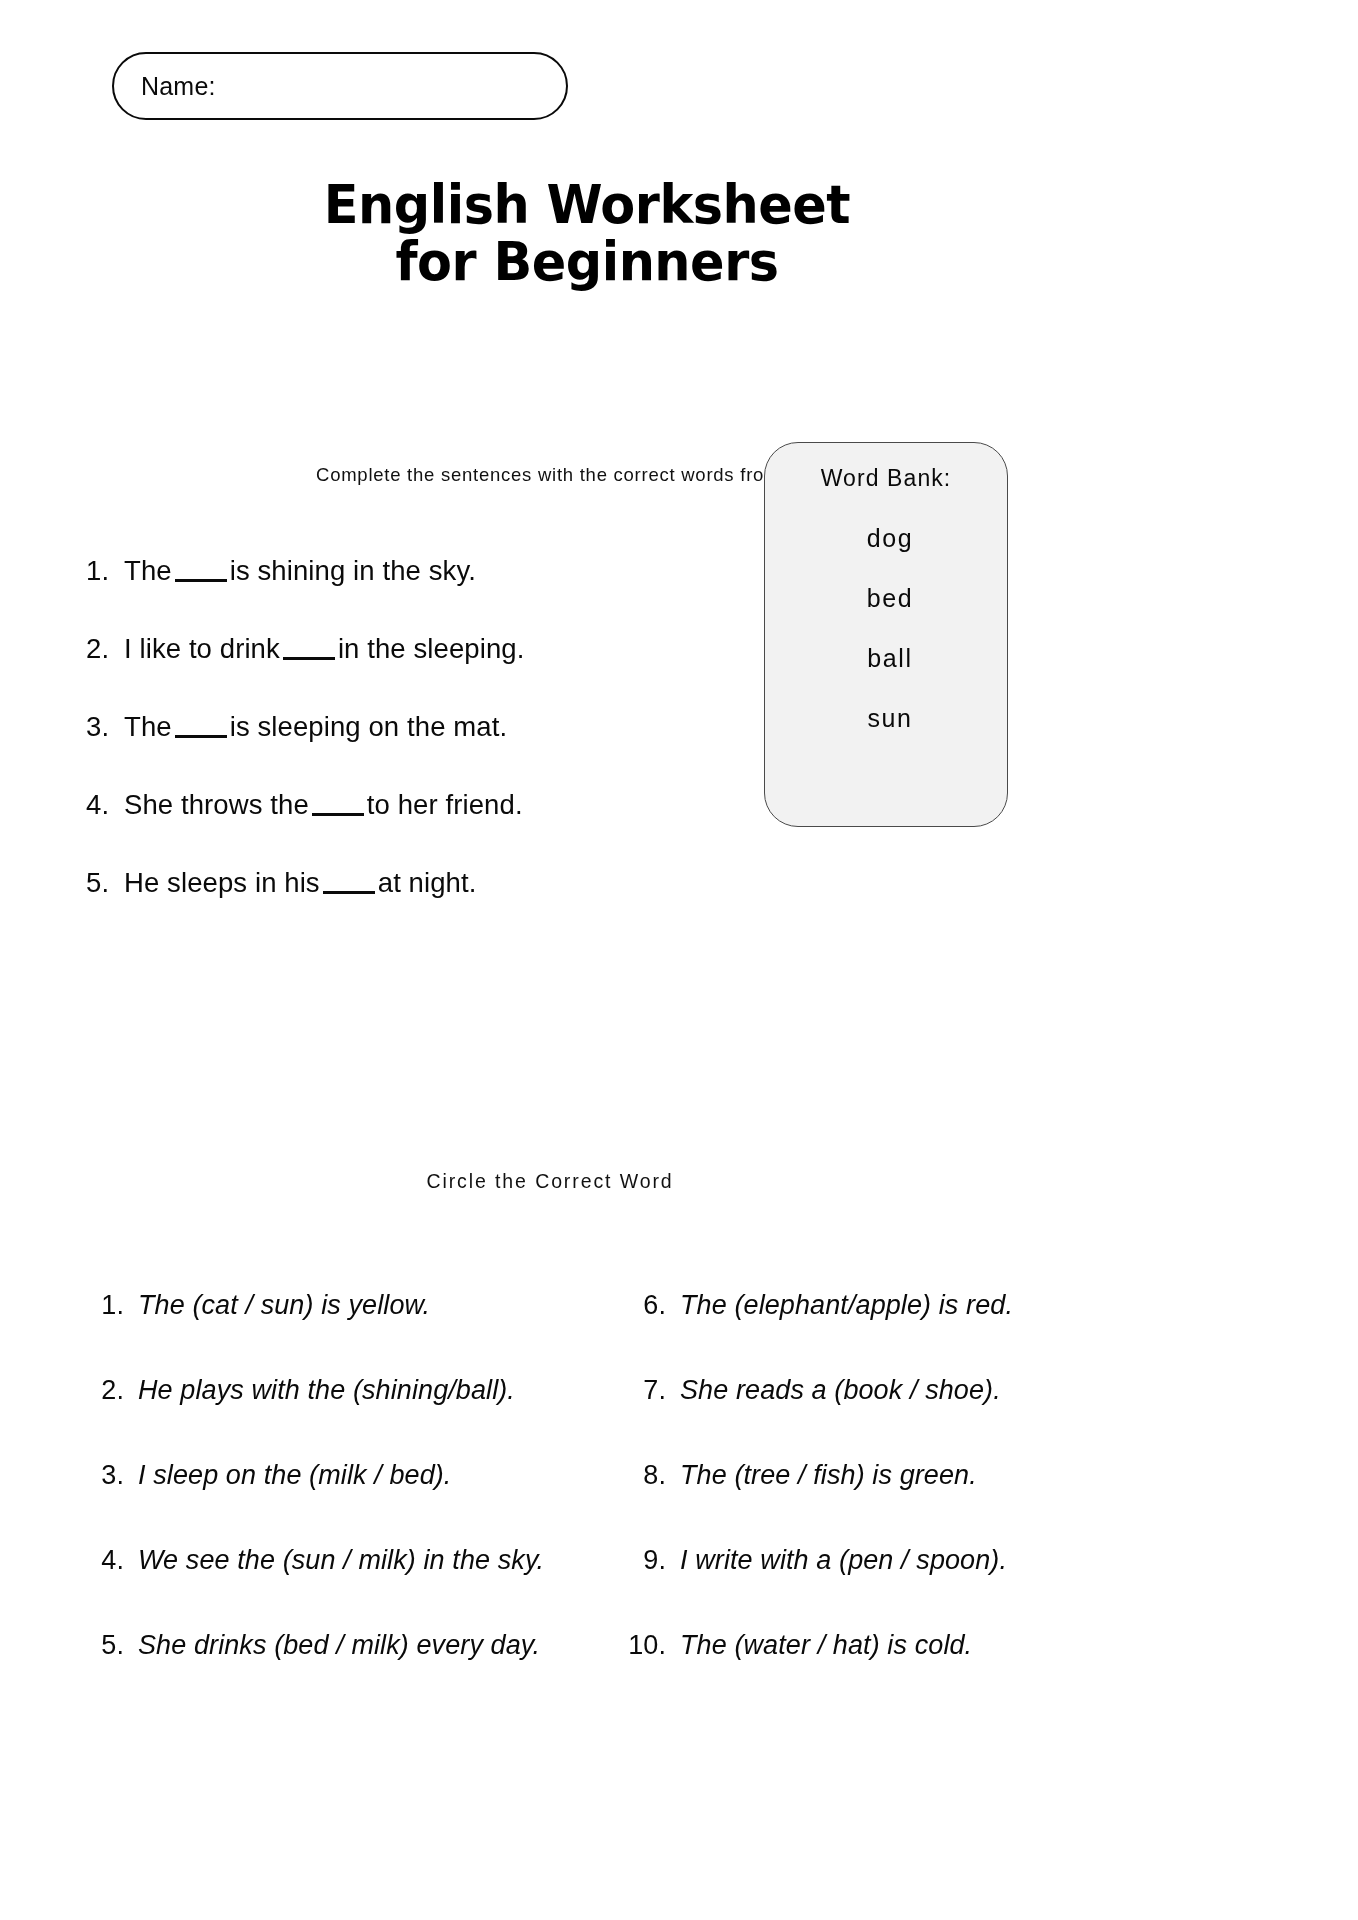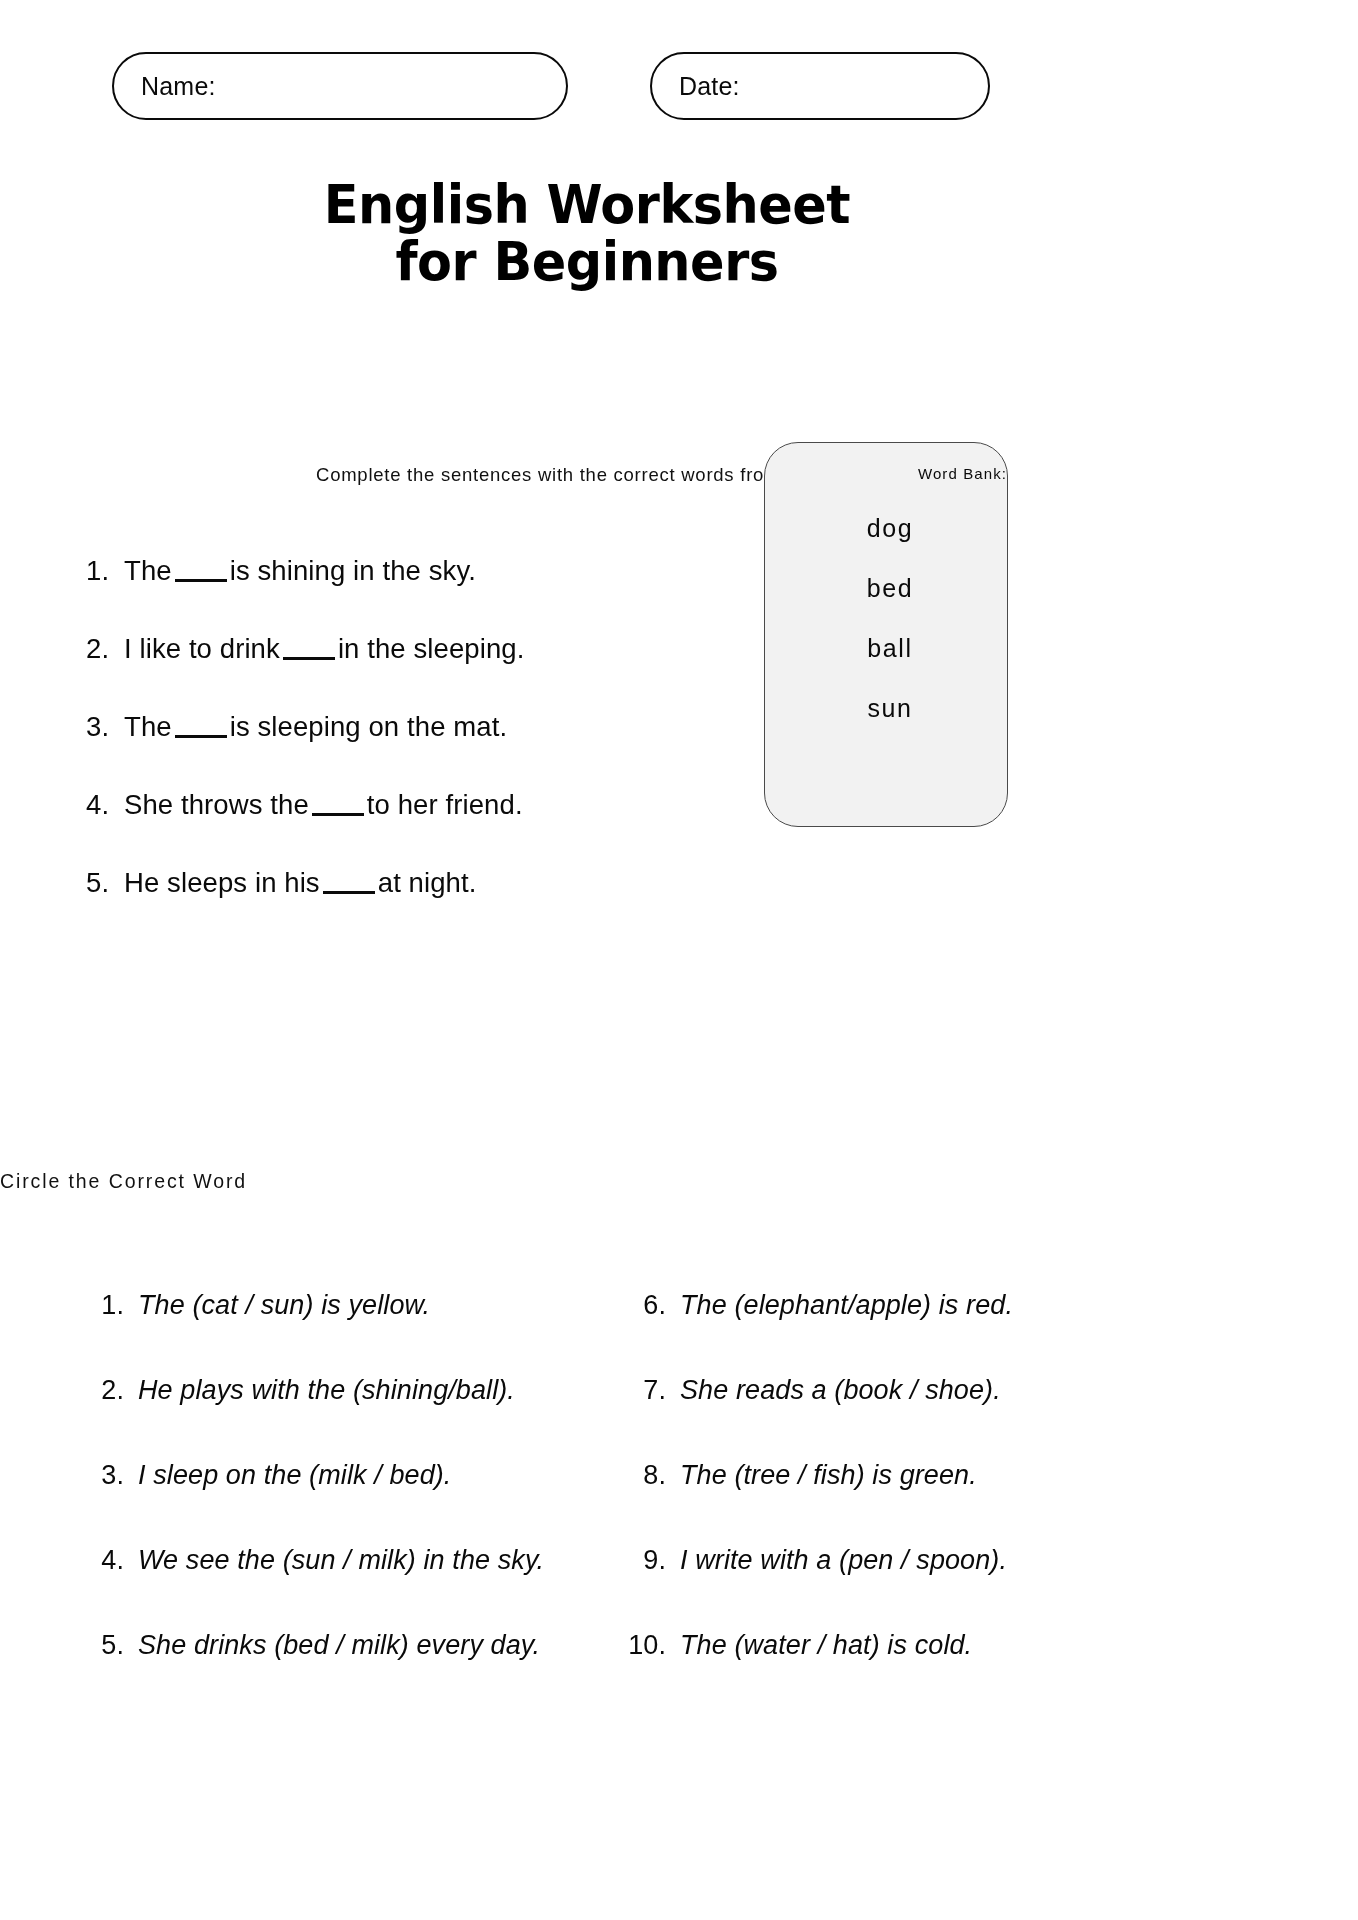--- a/index.html
+++ b/index.html
@@ -116,41 +116,42 @@
     left: 764px;
     width: 244px;
     height: 385px;
     background: #f2f2f2;
     border: 1.4px solid #4a4a4a;
     border-radius: 34px;
     box-sizing: border-box;
     padding-top: 22px;
   }
   #word-bank-title {
-    text-align: right;
-    font-size: 15px;
+    text-align: center;
+    font-size: 23px;
     letter-spacing: 1.1px;
     color: #0a0a0a;
     margin-bottom: 16px;
   }
   .word-bank-word {
     text-align: center;
     font-size: 25px;
     letter-spacing: 1.6px;
     color: #0a0a0a;
     line-height: 60px;
     padding-left: 8px;
   }
 
   
   #instruction-two {
     position: absolute;
     top: 1170px;
     left: 0;
     width: 1100px;
+    text-align: center;
     font-size: 19.5px;
     letter-spacing: 1.9px;
     color: #111111;
     white-space: nowrap;
   }
 
   
   #circle-columns {
     position: absolute;
     top: 1290px;
@@ -183,23 +184,20 @@
   }
   .circle-text { flex: 1 1 auto; font-style: italic; }
 </style>
 </head>
 <body>
 
 <div id="header-row">
   <div class="pill" id="name-pill">
     <span class="pill-label">Name:</span>
   </div>
-  <div class="pill" id="date-pill">
-    <span class="pill-label">Date:</span>
-  </div>
 </div>
 
 <div id="title-block">
   <div class="title-line">English Worksheet</div>
   <div class="title-line">for Beginners</div>
 </div>
 
 <div id="instruction-one">Complete the sentences with the correct words from the box.</div>
 
 <div id="fill-list">

